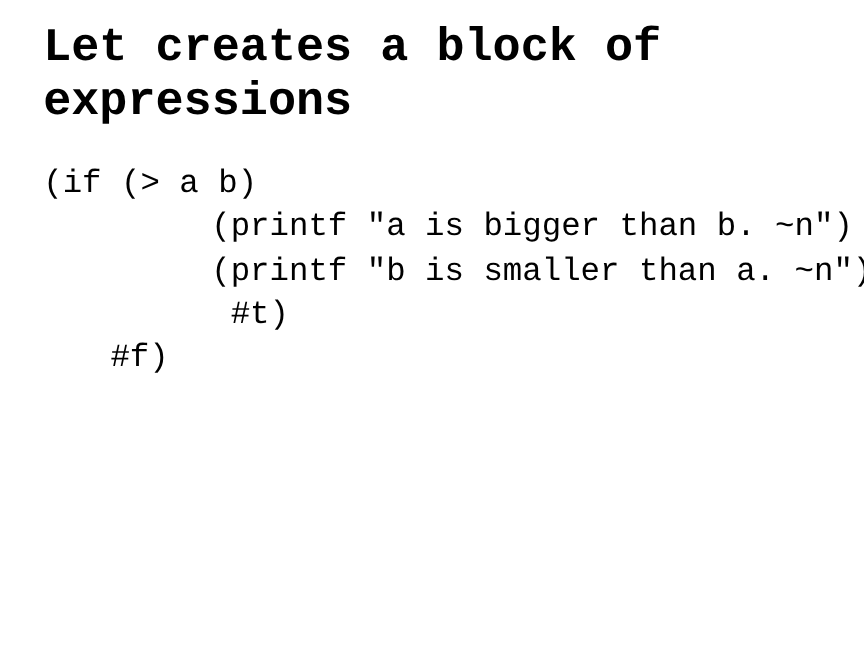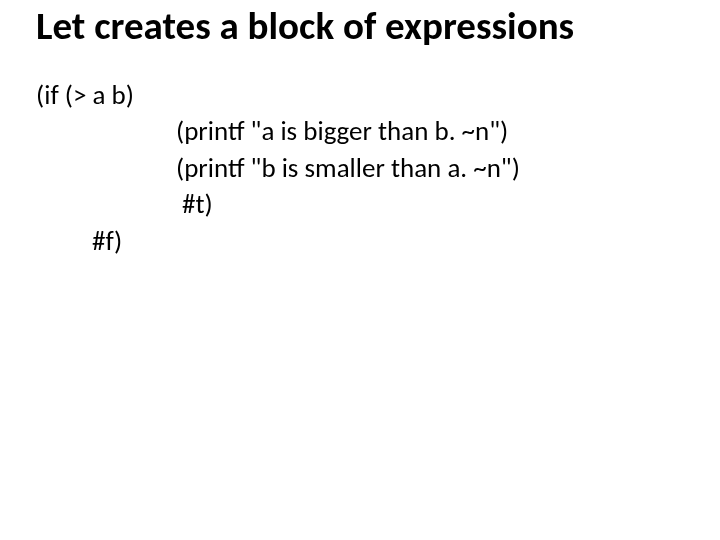--- a/index.html
+++ b/index.html
@@ -8,21 +8,22 @@
     width: 720px;
     height: 540px;
     background: #ffffff;
     font-family: Calibri, "Segoe UI", Arial, sans-serif;
     color: #000000;
   }
   .slide {
     width: 624px;
     height: 540px;
     box-sizing: border-box;
-    padding: 4px 36px 40px 36px;
+    padding: 18px 36px 40px 36px;
+    font-family: Liberation Mono, monospace;
   }
   .title {
     font-weight: 700;
     font-size: 39px;
     line-height: 1.15;
     margin: 0 0 28px 0;
     letter-spacing: 0px;
   }
   .code {
     font-size: 27px;

